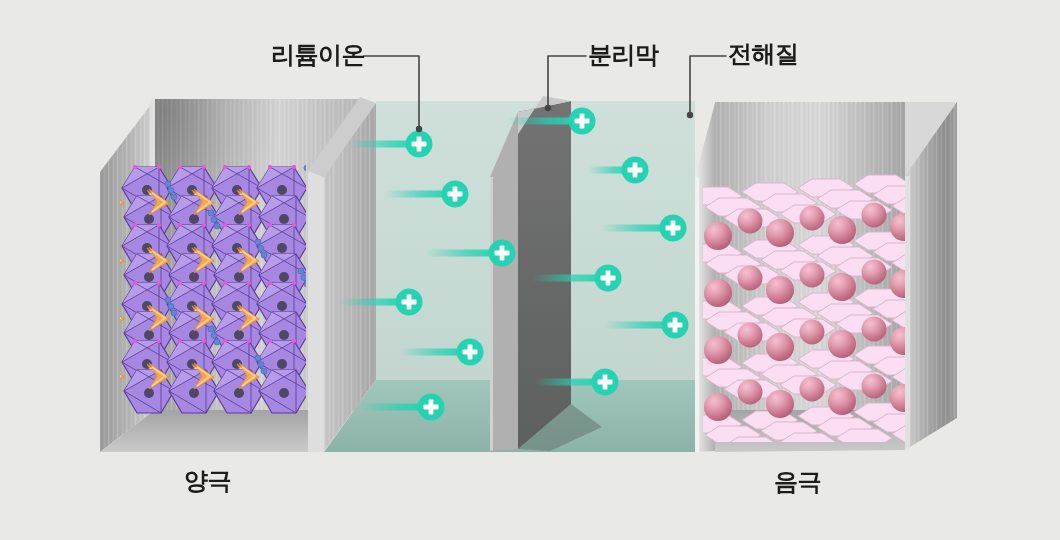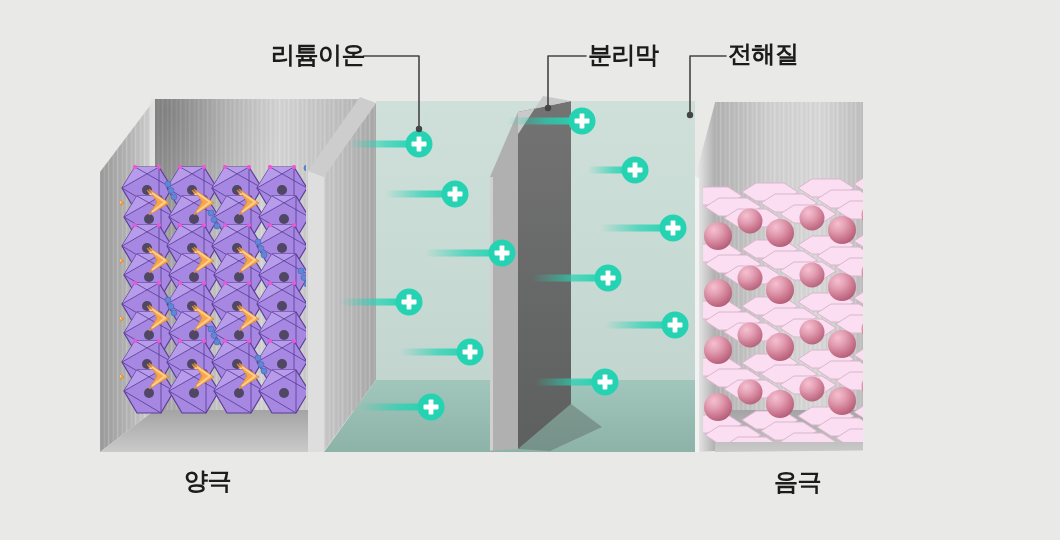--- a/index.html
+++ b/index.html
@@ -1,16 +1,16 @@
 <!DOCTYPE html>
 <html><head>
 <meta charset="utf-8">
 <style>
   html,body{margin:0;padding:0;background:#e9e9e8;}
-  .stage{width:863px;height:540px;position:relative;overflow:hidden;
+  .stage{width:1060px;height:540px;position:relative;overflow:hidden;
          font-family:"Liberation Sans", sans-serif;}
   svg{display:block;}
   text.diagram-label{font-family:"Liberation Sans", sans-serif;font-weight:700;
        font-size:24px;fill:#1c1c1c;letter-spacing:-0.5px;}
 </style>
 </head>
 <body>
 
 <div class="stage">
 <svg width="1060" height="540" viewBox="0 0 1060 540">

